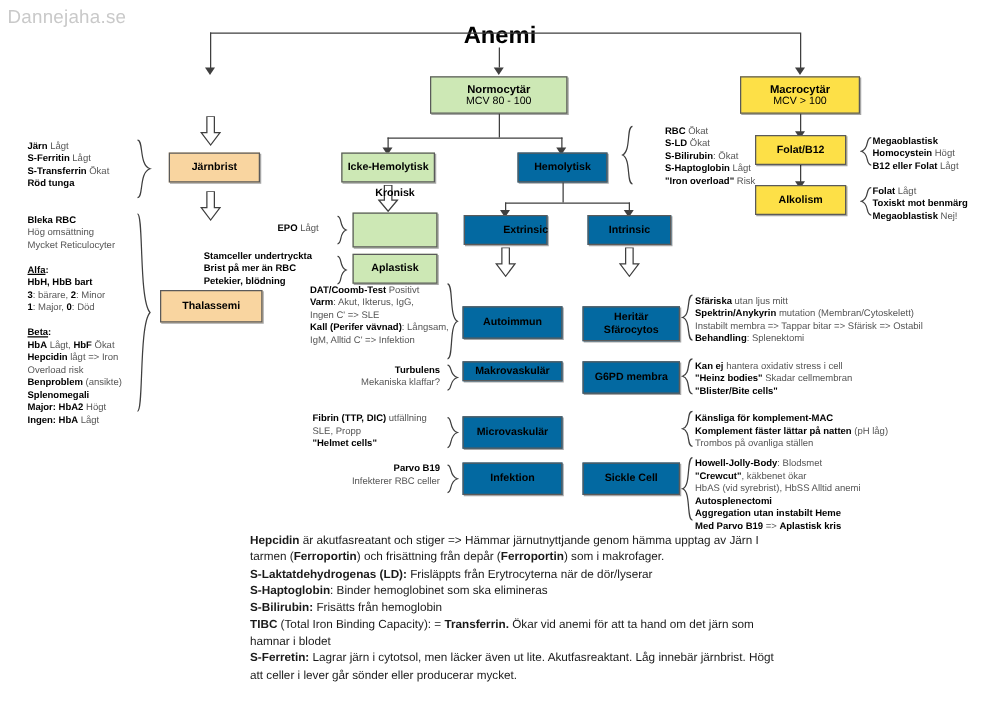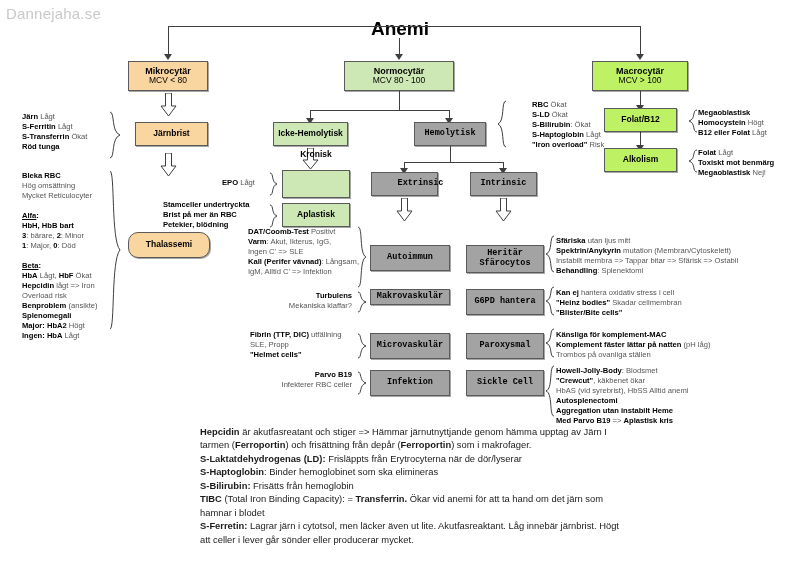--- a/index.html
+++ b/index.html
@@ -31,22 +31,22 @@
     align-items: center; justify-content: center;
     text-align: center;
     line-height: 1.15;
     box-shadow: 1px 1px 0 rgba(0,0,0,.35);
   }
   .box .l1 { font-weight: bold; font-size: 8.5px; }
   .box .l2 { font-weight: normal; font-size: 8.5px; }
   .box.big .l1 { font-size: 9px; }
   .orange { background: #f9d5a0; }
   .green  { background: #cde8b5; }
-  .red    { background: #a3a3a3; font-family: Liberation Mono, monospace; }
-  .blue   { background: #bef264; }
+  .red    { background: #0369a1; }
+  .blue   { background: #fde047; }
 
   
   .ln { position: absolute; background: #3f3f3f; }
   .hln { height: 1px; }
   .vln { width: 1px; }
 
   .arrowhead {
     position: absolute;
     width: 0; height: 0;
     border-left: 4px solid transparent;
@@ -105,24 +105,20 @@
   <div class="ln hln" style="left:399px; top:26px; width:241px;"></div>
 
   <div class="ln vln" style="left:168px; top:26px; height:30px;"></div>
   <div class="arrowhead" style="left:164px; top:54px;"></div>
 
   <div class="arrowhead" style="left:395px; top:54px;"></div>
 
   <div class="ln vln" style="left:640px; top:26px; height:30px;"></div>
   <div class="arrowhead" style="left:636px; top:54px;"></div>
 
-  <div class="box orange big" style="left:128px; top:61px; width:80px; height:30px;">
-    <div class="l1">Mikrocytär</div>
-    <div class="l2">MCV &lt; 80</div>
-  </div>
   <div class="box green big" style="left:344px; top:61px; width:110px; height:30px;">
     <div class="l1">Normocytär</div>
     <div class="l2">MCV 80 - 100</div>
   </div>
   <div class="box blue big" style="left:592px; top:61px; width:96px; height:30px;">
     <div class="l1">Macrocytär</div>
     <div class="l2">MCV &gt; 100</div>
   </div>
 
   <div class="blockarrow" style="left:160px; top:93px;">
@@ -133,21 +129,21 @@
 
   <div class="blockarrow" style="left:160px; top:153px;">
     <svg width="17" height="24" viewBox="0 0 17 24">
         <path d="M5.5 0 L11.5 0 L11.5 13 L16 13 L8.5 23 L1 13 L5.5 13 Z" fill="#fff" stroke="#3f3f3f" stroke-width="1"></path>
       </svg>
   </div>
 
   <div class="box orange" style="left:135px; top:122px; width:73px; height:24px;">
     <div class="l1">Järnbrist</div>
   </div>
-  <div class="box orange" style="left:128px; top:232px; width:82px; height:26px;border-radius:10px;">
+  <div class="box orange" style="left:128px; top:232px; width:82px; height:26px;">
     <div class="l1">Thalassemi</div>
   </div>
 
   <div class="ln vln" style="left:399px; top:91px; height:19px;"></div>
   <div class="ln hln" style="left:310px; top:110px; width:140px;"></div>
   <div class="ln vln" style="left:310px; top:110px; height:10px;"></div>
   <div class="arrowhead" style="left:306px; top:118px;"></div>
   <div class="ln vln" style="left:449px; top:110px; height:10px;"></div>
   <div class="arrowhead" style="left:445px; top:118px;"></div>
 
@@ -208,24 +204,21 @@
   </div>
   <div class="box red" style="left:370px; top:370px; width:80px; height:26px;">
     <div class="l1">Infektion</div>
   </div>
 
   <div class="box red" style="left:466px; top:245px; width:78px; height:28px;">
     <div class="l1">Heritär</div>
     <div class="l1">Sfärocytos</div>
   </div>
   <div class="box red" style="left:466px; top:289px; width:78px; height:26px;">
-    <div class="l1">G6PD hantera</div>
-  </div>
-  <div class="box red" style="left:466px; top:333px; width:78px; height:26px;">
-    <div class="l1">Paroxysmal</div>
+    <div class="l1">G6PD membra</div>
   </div>
   <div class="box red" style="left:466px; top:370px; width:78px; height:26px;">
     <div class="l1">Sickle Cell</div>
   </div>
 
   <div class="ln vln" style="left:640px; top:91px; height:18px;"></div>
   <div class="arrowhead" style="left:636px; top:105px;"></div>
   <div class="ln vln" style="left:640px; top:131px; height:18px;"></div>
   <div class="arrowhead" style="left:636px; top:145px;"></div>
 

